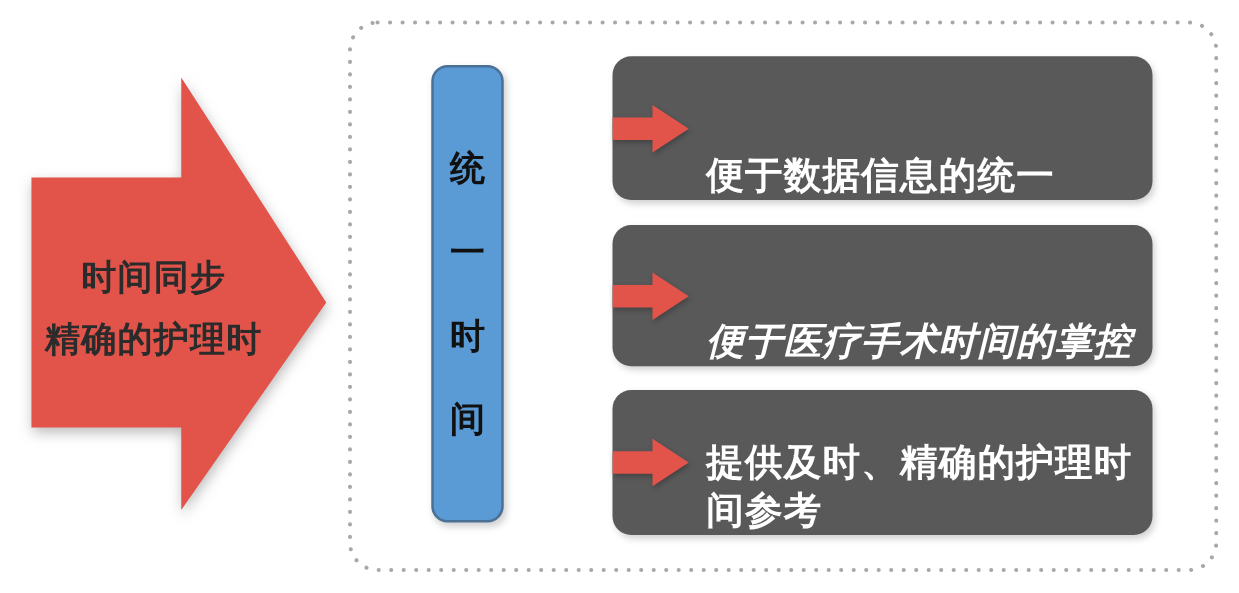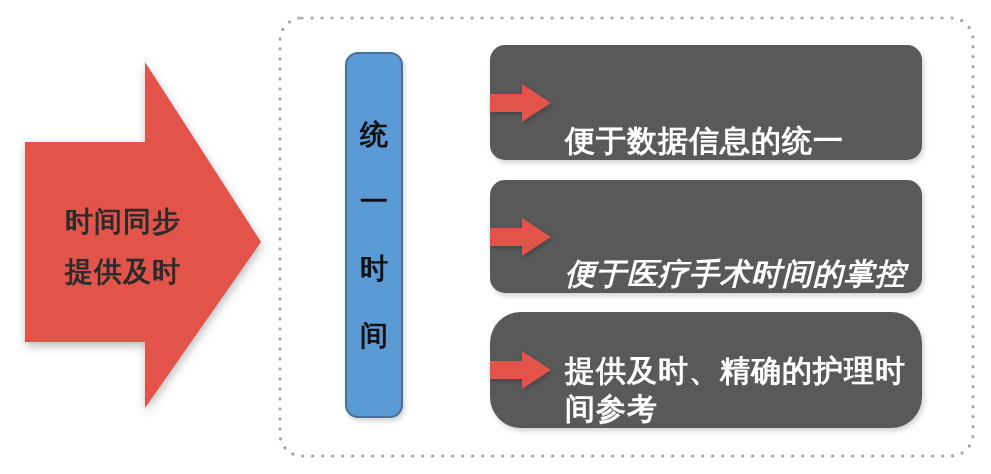--- a/index.html
+++ b/index.html
@@ -71,21 +71,21 @@
     left: 490px;
     width: 432px;
     background: #595959;
     border-radius: 15px;
     box-shadow: 2px 3px 5px rgba(130,130,130,0.35);
     display: flex;
     align-items: flex-end;
   }
   .box-1 { top: 45px;  height: 115px; }
   .box-2 { top: 180px; height: 113px; font-style: italic; }
-  .box-3 { top: 312px; height: 116px; border-radius: 31px; }
+  .box-3 { top: 312px; height: 116px; }
 
   .small-arrow {
     position: absolute;
     left: 0;
     top: 50%;
     transform: translateY(-50%);
     width: 62px;
     height: 40px;
     filter: drop-shadow(1px 2px 2px rgba(0,0,0,0.25));
   }
@@ -103,21 +103,21 @@
 </head>
 <body>
 
 <div class="canvas">
 
   <svg class="big-arrow-svg" viewBox="0 0 236 346" aria-hidden="true">
     <polygon points="0,80 120,80 120,0 236,180 120,346 120,280 0,280" fill="#e2544a"></polygon>
   </svg>
   <div class="big-arrow-label">
     <div>时间同步</div>
-    <div>提供及时</div>
+    <div>精确的护理时</div>
   </div>
 
   <svg class="dotted-border-svg" aria-hidden="true">
     <rect x="280" y="18" width="693" height="438" rx="22" ry="22" fill="none" stroke="#a8a8a8" stroke-width="3.2" stroke-dasharray="0.1 9.9" stroke-linecap="round"></rect>
   </svg>
 
   <div class="unify-bar">
     <span>统</span>
     <span>一</span>
     <span>时</span>

